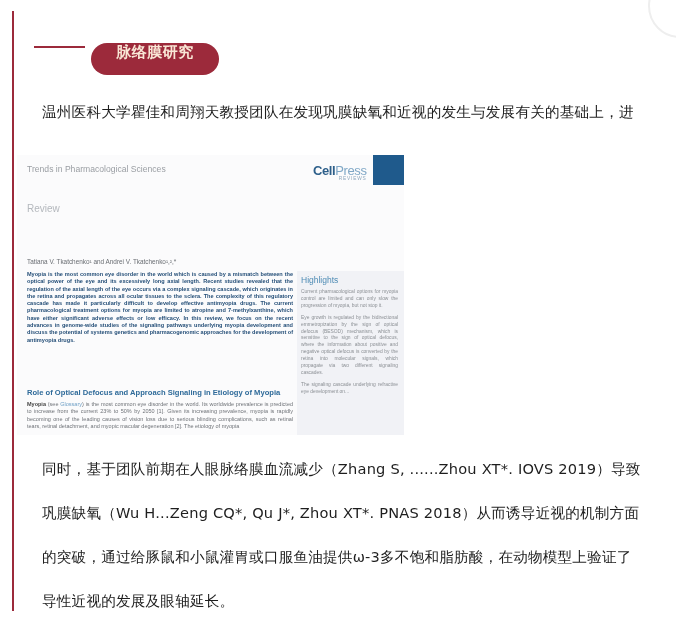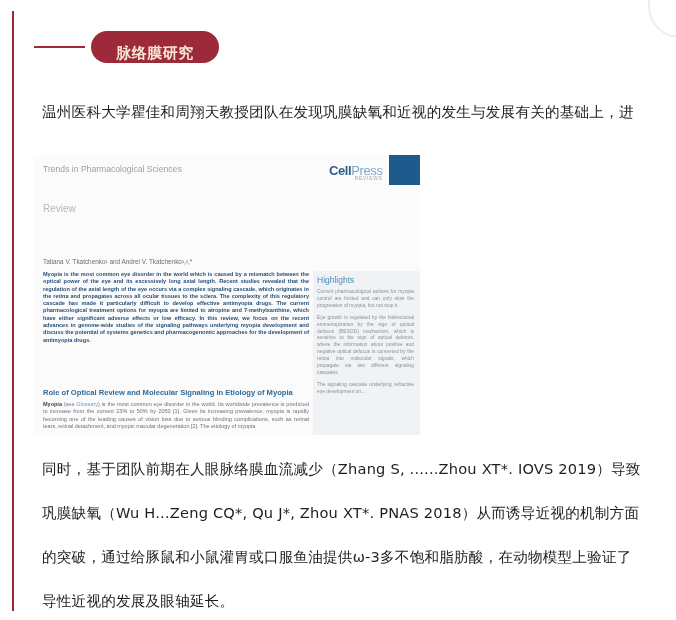--- a/index.html
+++ b/index.html
@@ -11,44 +11,44 @@
     }
     .vline {
       position: absolute; left: 12px; top: 11px; width: 2px; height: 600px;
       background: var(--accent);
     }
     .hline {
       position: absolute; left: 34px; top: 46px; width: 51px; height: 1.5px;
       background: var(--accent);
     }
     .pill {
-      position: absolute; left: 91px; top: 31px; width: 128px; height: 32px;
+      position: absolute; left: 91px; top: 43px; width: 128px; height: 32px;
       border-radius: 16px; background: var(--accent);
-      display: flex; align-items: flex-end; justify-content: center;
+      display: flex; align-items: flex-start; justify-content: center;
     }
     .pill span {
       color: #f9e7d6; font-weight: bold; font-size: 15px; letter-spacing: 0.5px;
     }
     .arc {
       position: absolute; right: -36px; top: -26px; width: 60px; height: 60px;
       border-radius: 50%; border: 2px solid #eeeeee;
     }
     .para {
       position: absolute; left: 34px; width: 612px;
       font-size: 14.6px; color: #1e1e1e; letter-spacing: 0.2px;
     }
     .para p { margin: 8px; white-space: nowrap; }
     #para1 { top: 86px; }
     #para1 p { line-height: 36px; }
     #para2 { top: 443px; }
     #para2 p { line-height: 36px; }
 
     
     .article {
-      position: absolute; left: 33px; top: 155px; width: 387px; height: 280px;
+      position: absolute; left: 17px; top: 155px; width: 387px; height: 280px;
       background: #fbfbfc; overflow: hidden;
       font-family: "Liberation Sans", "DejaVu Sans", sans-serif;
     }
     .art-journal {
       position: absolute; left: 10px; top: 9px; font-size: 8.6px; color: #9a9ea3;
     }
     .cellpress {
       position: absolute; left: 296px; top: 8px; text-align: right;
     }
     .cellpress .cp-main {
@@ -128,21 +128,21 @@
   <div class="art-authors">Tatiana V. Tkatchenko¹ and Andrei V. Tkatchenko¹,²,*</div>
   <div class="art-abstract">Myopia is the most common eye disorder in the world which is caused by a mismatch between the optical power of the eye and its excessively long axial length. Recent studies revealed that the regulation of the axial length of the eye occurs via a complex signaling cascade, which originates in the retina and propagates across all ocular tissues to the sclera. The complexity of this regulatory cascade has made it particularly difficult to develop effective antimyopia drugs. The current pharmacological treatment options for myopia are limited to atropine and 7-methylxanthine, which have either significant adverse effects or low efficacy. In this review, we focus on the recent advances in genome-wide studies of the signaling pathways underlying myopia development and discuss the potential of systems genetics and pharmacogenomic approaches for the development of antimyopia drugs.</div>
 
   <div class="art-highlights">
     <div class="hl-title">Highlights</div>
     <div class="hl-p">Current pharmacological options for myopia control are limited and can only slow the progression of myopia, but not stop it.</div>
     <div class="hl-p">Eye growth is regulated by the bidirectional emmetropization by the sign of optical defocus (BESOD) mechanism, which is sensitive to the sign of optical defocus, where the information about positive and negative optical defocus is converted by the retina into molecular signals, which propagate via two different signaling cascades.</div>
     <div class="hl-p">The signaling cascade underlying refractive eye development on...</div>
   </div>
 
-  <div class="art-section">Role of Optical Review and Molecular Signaling in Etiology of Myopia</div>
+  <div class="art-section">Role of Optical Defocus and Approach Signaling in Etiology of Myopia</div>
   <div class="art-body"><b>Myopia</b><span> (see </span><span class="gl">Glossary</span><span>) is the most common eye disorder in the world. Its worldwide prevalence is predicted to increase from the current 23% to 50% by 2050 [1]. Given its increasing prevalence, myopia is rapidly becoming one of the leading causes of vision loss due to serious blinding complications, such as retinal tears, retinal detachment, and myopic macular degeneration [2]. The etiology of myopia</span></div>
 </div>
 
 <div class="para" id="para2">
   <p>同时，基于团队前期在人眼脉络膜血流减少（Zhang S, ......Zhou XT*. IOVS 2019）导致</p>
   <p>巩膜缺氧（Wu H...Zeng CQ*, Qu J*, Zhou XT*. PNAS 2018）从而诱导近视的机制方面</p>
   <p>的突破，通过给豚鼠和小鼠灌胃或口服鱼油提供ω-3多不饱和脂肪酸，在动物模型上验证了</p>
   <p>导性近视的发展及眼轴延长。</p>
 </div>
 

